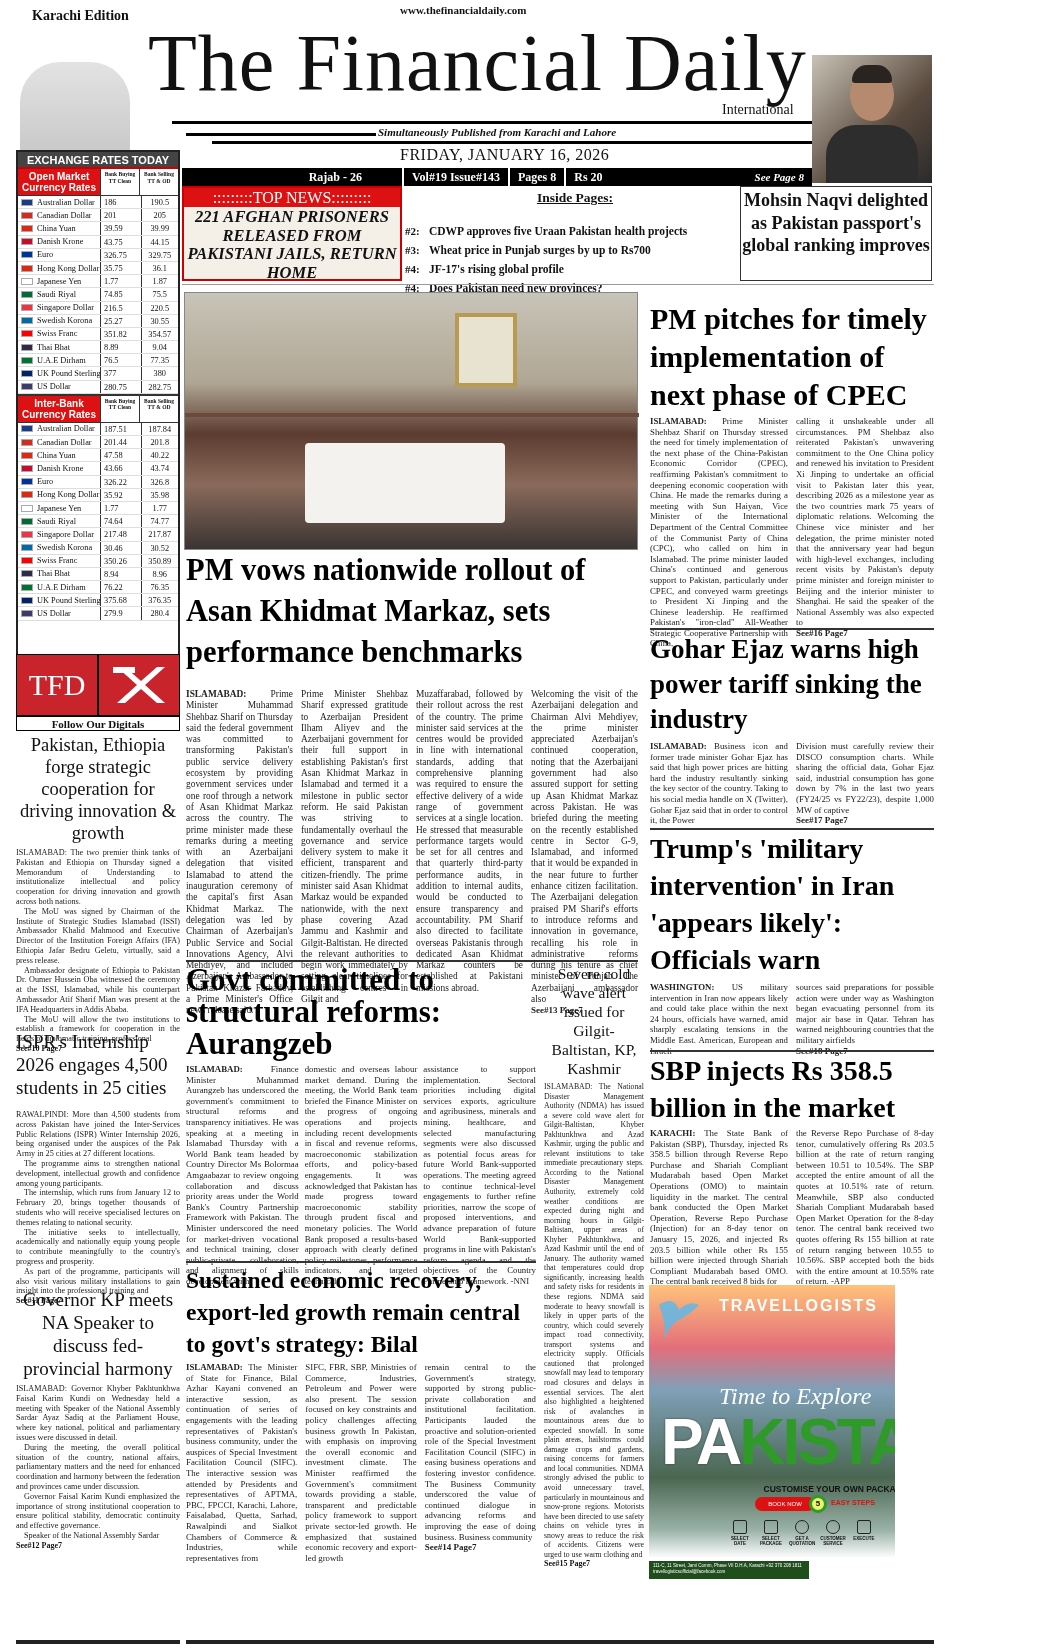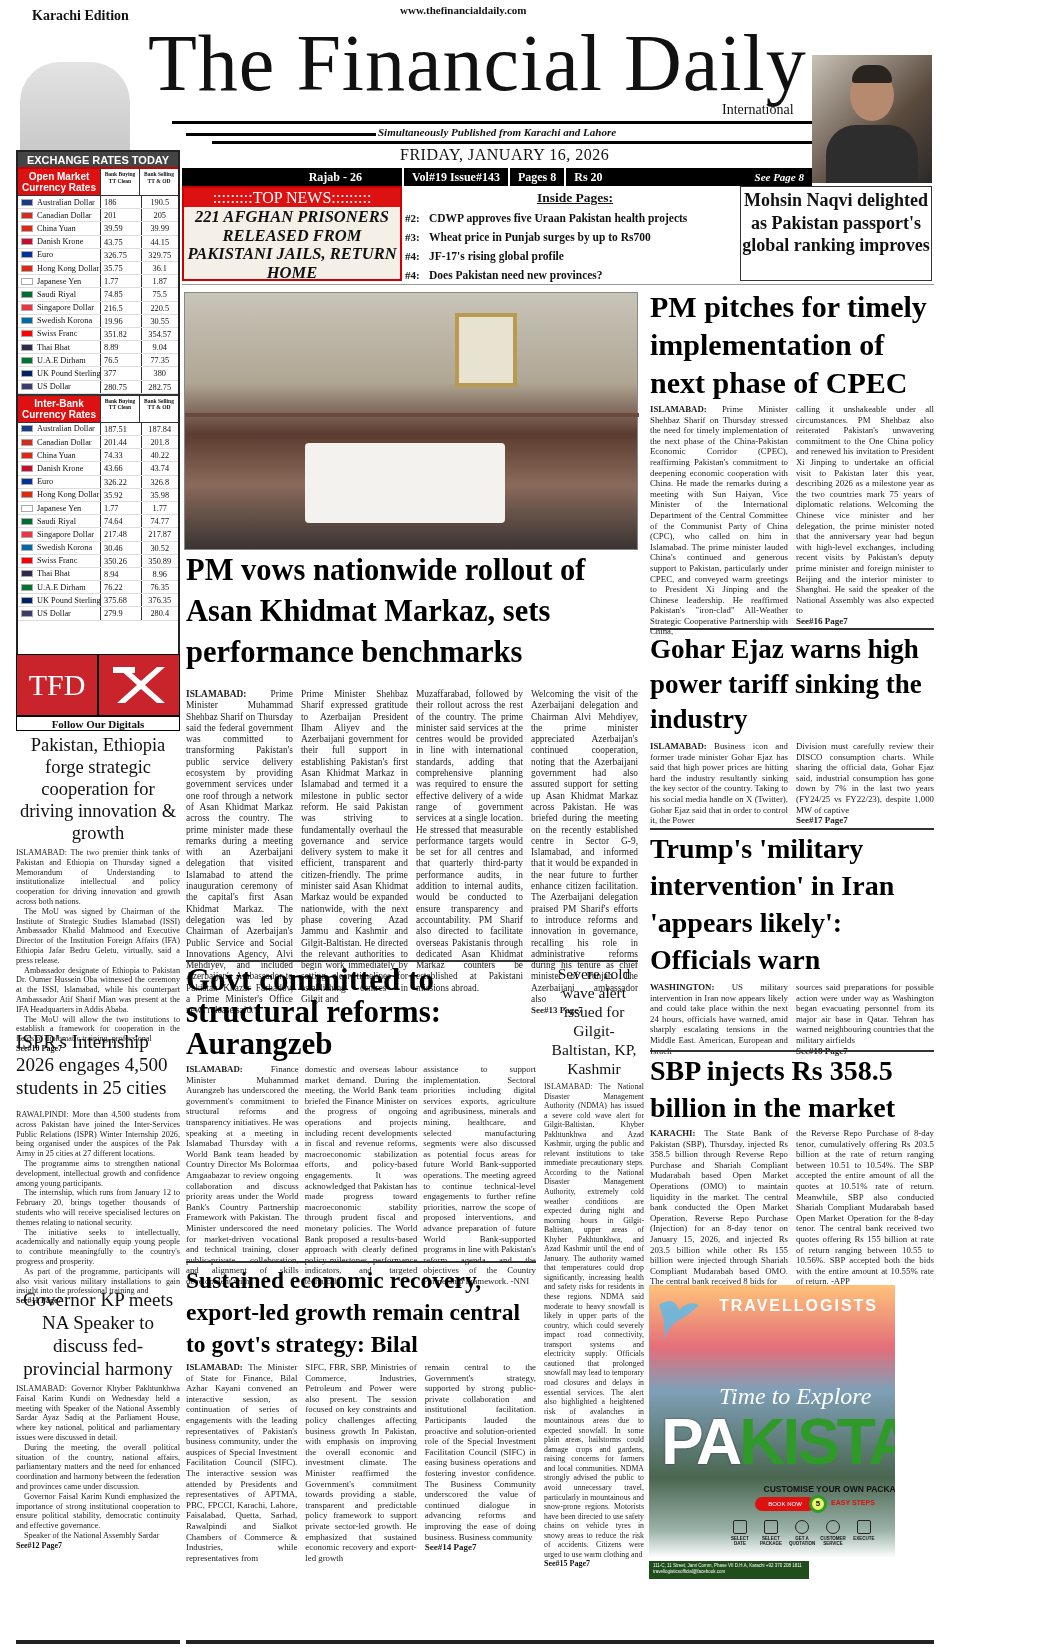--- a/index.html
+++ b/index.html
@@ -44,21 +44,21 @@
 
 .digi{left:16px;top:683px;width:164px;height:50px;display:flex}
 .tfd{width:82px;background:#c9242b;color:#fff;font-size:26px;text-align:center;line-height:46px;border:1px solid #000}
 .fx{width:82px;background:#c9242b;border:1px solid #000;position:relative}
 .follow{left:16px;top:716px;width:164px;font-size:11px;font-weight:bold;text-align:center;background:#fff;border:1px solid #000;height:15px;line-height:14px}
 
 .topnews{left:182px;top:186px;width:220px;height:95px;border:2px solid #c00;background:#f4f0e8}
 .topnews-h{background:#d11;color:#fff;text-align:center;font-size:16px;height:19px;line-height:19px}
 .topnews-b{font-style:italic;font-weight:bold;font-size:16.5px;text-align:center;line-height:18.5px;padding-top:1px}
 .inside{left:405px;top:190px;width:340px}
-.inside h4{text-align:center;text-decoration:underline;font-size:13.5px;margin-bottom:3px}
+.inside h4{text-align:center;text-decoration:underline;font-size:13.5px;margin-bottom:16px}
 .inside .it{font-size:11.5px;font-weight:bold;line-height:19px;display:flex}
 .inside .it b{width:24px;font-size:11px}
 .naqvi-box{left:740px;top:186px;width:192px;height:95px;border:1.5px solid #333;text-align:center;font-size:18px;font-weight:bold;line-height:22.5px;padding-top:2px}
 
 .mainphoto{left:184px;top:292px;width:454px;height:258px;background:linear-gradient(180deg,#c8c4b8 0%,#b0a694 35%,#5c3c30 55%,#8a6a5a 75%,#3a3432 100%);border:1px solid #888}
 .h-big{font-weight:bold;font-family:"Liberation Serif",serif;color:#000}
 </style>
 </head>
 <body>
 
@@ -164,21 +164,21 @@
           <span>Singapore Dollar</span>
         </div>
         <div class="v">216.5</div>
         <div class="v2">220.5</div>
       </div>
       <div class="ex-row">
         <div class="n">
           <span class="flag" style="background:#006aa7;border:1px solid #aaa"></span>
           <span>Swedish Korona</span>
         </div>
-        <div class="v">19.96</div>
+        <div class="v">25.27</div>
         <div class="v2">30.55</div>
       </div>
       <div class="ex-row">
         <div class="n">
           <span class="flag" style="background:#ff0000;border:1px solid #aaa"></span>
           <span>Swiss Franc</span>
         </div>
         <div class="v">351.82</div>
         <div class="v2">354.57</div>
       </div>
@@ -235,21 +235,21 @@
           <span>Canadian Dollar</span>
         </div>
         <div class="v">201.44</div>
         <div class="v2">201.8</div>
       </div>
       <div class="ex-row">
         <div class="n">
           <span class="flag" style="background:#de2910;border:1px solid #aaa"></span>
           <span>China Yuan</span>
         </div>
-        <div class="v">74.33</div>
+        <div class="v">47.58</div>
         <div class="v2">40.22</div>
       </div>
       <div class="ex-row">
         <div class="n">
           <span class="flag" style="background:#c60c30;border:1px solid #aaa"></span>
           <span>Danish Krone</span>
         </div>
         <div class="v">43.66</div>
         <div class="v2">43.74</div>
       </div>
@@ -415,21 +415,21 @@
 </div>
 <div class="abs naqvi-box">Mohsin Naqvi delighted as Pakistan passport's global ranking improves</div>
 <div class="hr" style="left:182px;top:284px;width:752px;height:1px;background:#999"></div>
 
 <div class="abs mainphoto">
   <div style="position:absolute;left:270px;top:20px;width:62px;height:74px;border:4px solid #b89a52;background:#e8e2d0"></div>
   <div style="position:absolute;left:120px;top:150px;width:200px;height:80px;background:#f4f2ee;border-radius:4px"></div>
   <div style="position:absolute;left:0;top:120px;width:454px;height:4px;background:#6a4a3a"></div>
 </div>
 
-<div class="abs" style="left:650px;top:288px;width:284px">
+<div class="abs" style="left:650px;top:300px;width:284px">
   <div class="h-big" style="font-size:30px;line-height:38px">PM pitches for timely implementation of next phase of CPEC</div>
   <div class="cols body-text" style="margin-top:2px;font-size:8.8px;line-height:10.6px">
     <div><span class="dateline">ISLAMABAD:</span> <span>Prime Minister Shehbaz Sharif on Thursday stressed the need for timely implementation of the next phase of the China-Pakistan Economic Corridor (CPEC), reaffirming Pakistan's commitment to deepening economic cooperation with China. He made the remarks during a meeting with Sun Haiyan, Vice Minister of the International Department of the Central Committee of the Communist Party of China (CPC), who called on him in Islamabad. The prime minister lauded China's continued and generous support to Pakistan, particularly under CPEC, and conveyed warm greetings to President Xi Jinping and the Chinese leadership. He reaffirmed Pakistan's "iron-clad" All-Weather Strategic Cooperative Partnership with China,</span></div>
     <div><span>calling it unshakeable under all circumstances. PM Shehbaz also reiterated Pakistan's unwavering commitment to the One China policy and renewed his invitation to President Xi Jinping to undertake an official visit to Pakistan later this year, describing 2026 as a milestone year as the two countries mark 75 years of diplomatic relations. Welcoming the Chinese vice minister and her delegation, the prime minister noted that the anniversary year had begun with high-level exchanges, including recent visits by Pakistan's deputy prime minister and foreign minister to Beijing and the interior minister to Shanghai. He said the speaker of the National Assembly was also expected to</span><span class="see">See#16 Page7</span></div>
   </div>
 </div>
 <div class="hr" style="left:650px;top:628px;width:284px"></div>
 
 <div class="abs" style="left:186px;top:550px;width:452px">
   <div class="h-big" style="font-size:30.5px;line-height:41px">PM vows nationwide rollout of Asan Khidmat Markaz, sets performance benchmarks</div>

